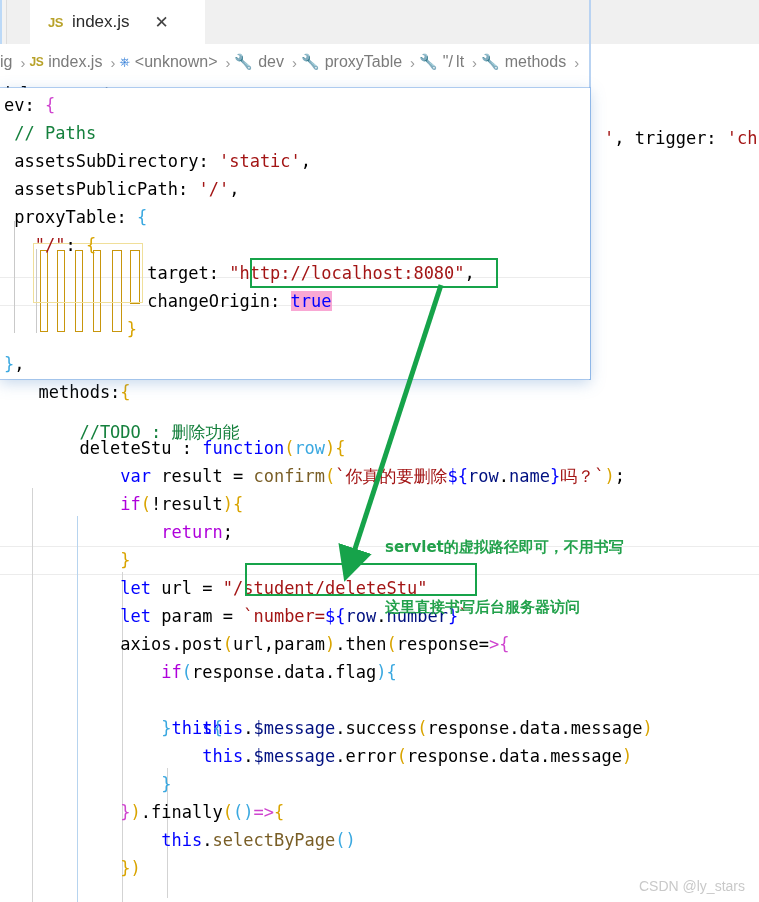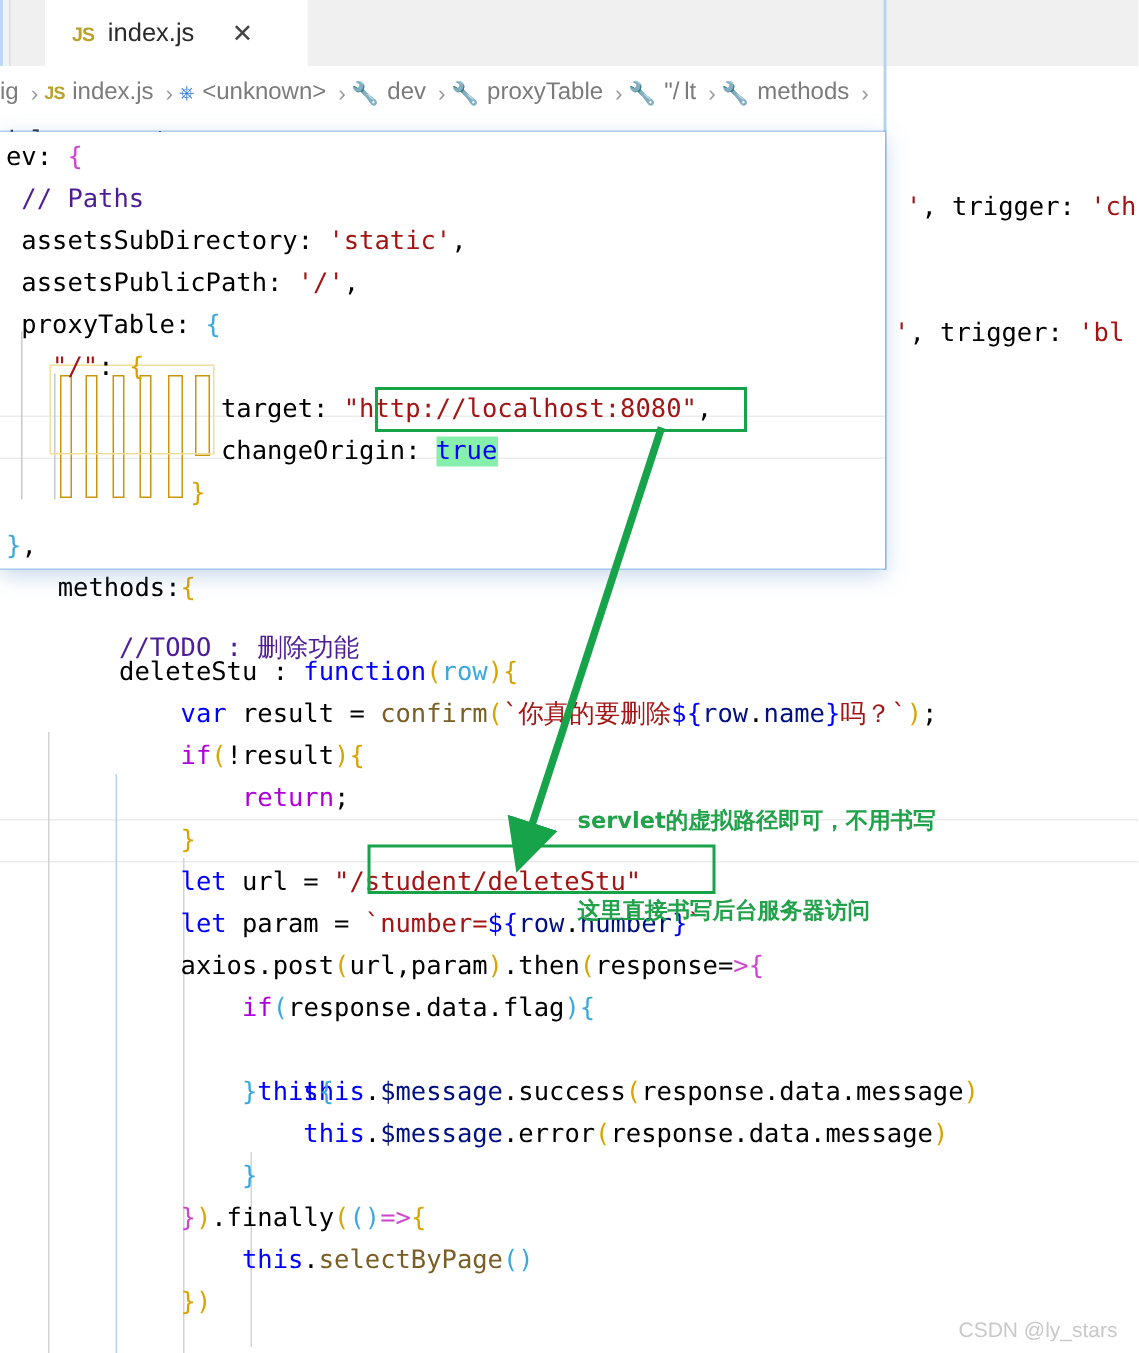--- a/index.html
+++ b/index.html
@@ -44,28 +44,28 @@
   .editor{position:absolute;left:0;top:80px;width:759px;height:822px;background:#ffffff;overflow:hidden;}
   .codeline{
     position:absolute;left:0;white-space:pre;
     font-family:"DejaVu Sans Mono", monospace;
     font-size:17px;line-height:28px;height:28px;
   }
   
   .k{color:#0000ff;}        
   .kk{color:#af00db;}       
   .s{color:#a31515;}        
-  .c{color:#4c1d95;}        
+  .c{color:#15803d;}        
   .f{color:#795e26;}        
   .v{color:#001080;}        
   .p{color:#000000;}      
   .py{color:#d9a400;}       
   .pm{color:#cf44cf;}       
   .pb{color:#3aa8e0;}
-  .hl{background:#86efac;}
+  .hl{background:#f9a8d4;}
 
   
   .guide{position:absolute;width:1px;background:#d3d3d3;}
   .guide.active{background:#b7d4ef;width:1px;}
 
   
   .rowline{position:absolute;left:0;width:759px;height:1px;background:#ececec;}
 
   
   .peek{
@@ -185,21 +185,20 @@
     <div class="codeline" style="left:18px;top:662px;"><span class="k">                  this</span><span class="p">.</span><span class="v">$message</span><span class="p">.error</span><span class="py">(</span><span class="p">response.data.message</span><span class="py">)</span></div>
     <div class="codeline" style="left:18px;top:690px;"><span class="pb">              }</span></div>
     <div class="codeline" style="left:18px;top:718px;"><span class="pm">          }</span><span class="py">)</span><span class="p">.finally</span><span class="py">(</span><span class="pb">(</span><span class="pb">)</span><span class="pm">=&gt;</span><span class="py">{</span></div>
     <div class="codeline" style="left:18px;top:746px;"><span class="k">              this</span><span class="p">.</span><span class="f">selectByPage</span><span class="pb">(</span><span class="pb">)</span></div>
     <div class="codeline" style="left:18px;top:774px;"><span class="py">          }</span><span class="py">)</span></div>
   </div>
 
   <div class="blueline"></div>
 
   <div class="codeline" style="position:absolute;left:604px;top:124px;"><span class="s">'</span><span class="p">, trigger: </span><span class="s">'ch</span></div>
-  <div class="codeline" style="position:absolute;left:596px;top:208px;"><span class="s">'</span><span class="p">, trigger: </span><span class="s">'bl</span></div>
 
   <div class="peek">
 
     <div class="prow" style="top:189px;"></div>
     <div class="prow" style="top:217px;"></div>
 
     <div class="pguide" style="left:14px;top:133px;height:112px;"></div>
     <div class="pguide" style="left:36px;top:161px;height:84px;"></div>
 
     <div class="wsbox" style="left:40px;top:162px;width:8px;height:82px;"></div>

